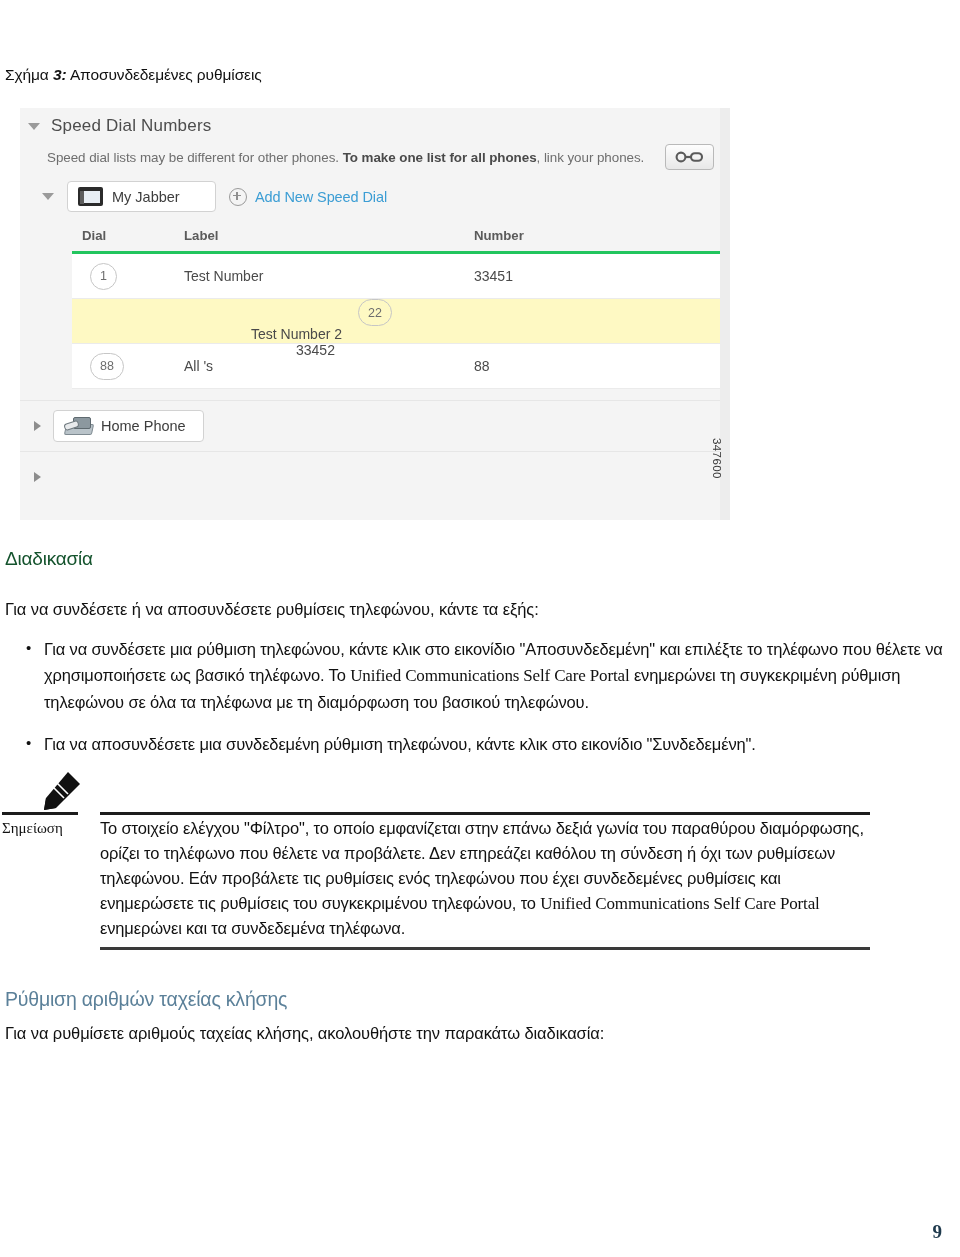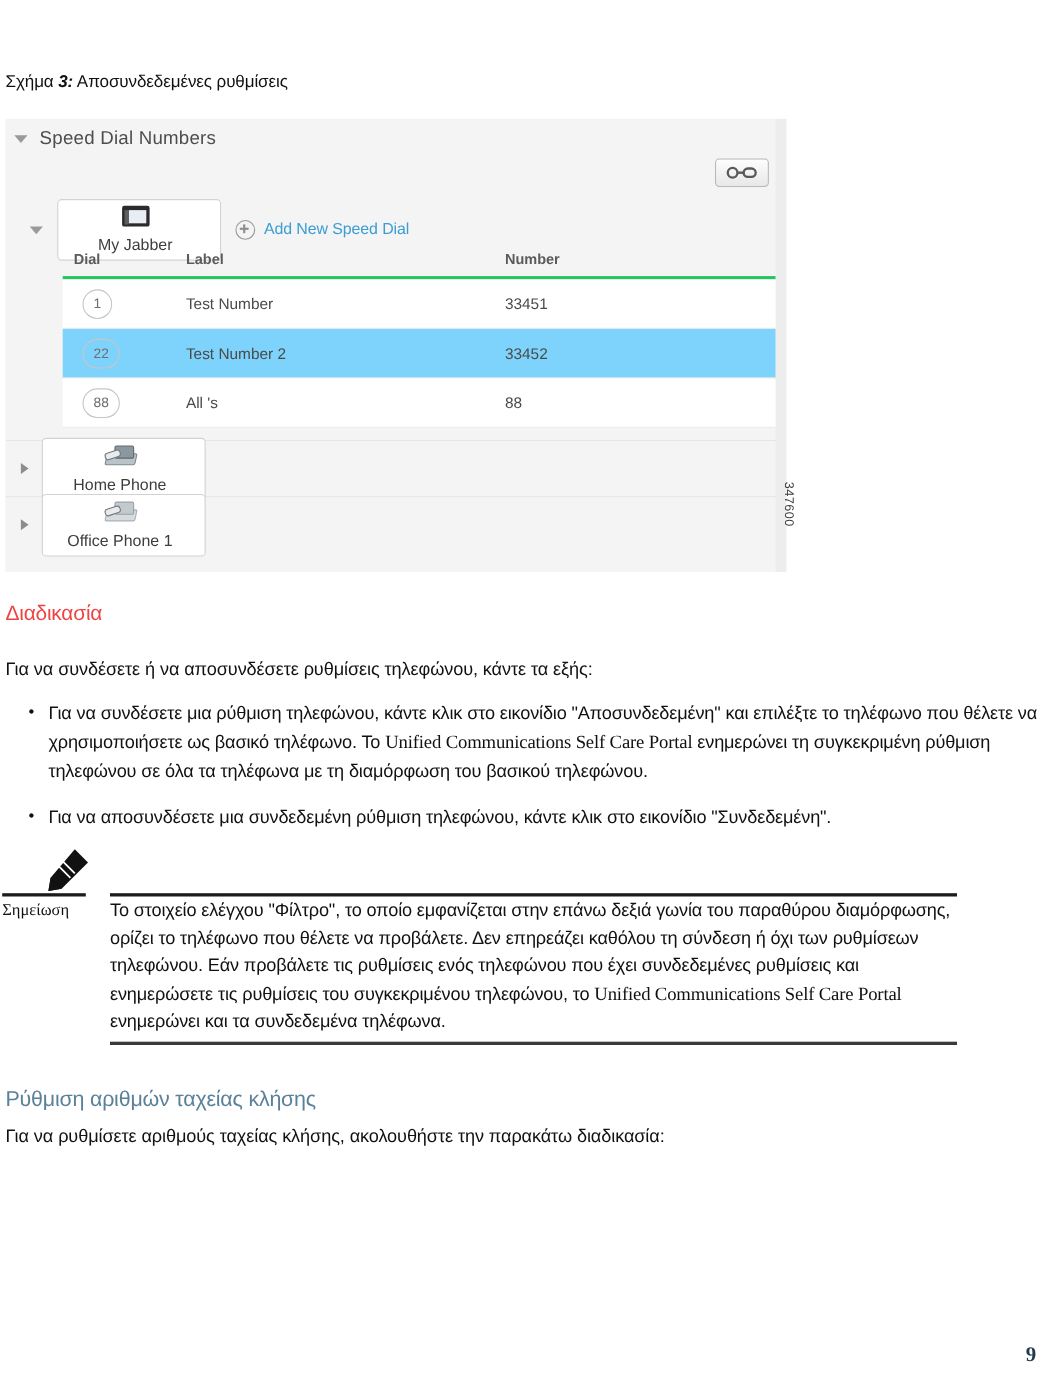--- a/index.html
+++ b/index.html
@@ -52,21 +52,21 @@
   
   .figure-wrap {
     position: absolute;
     left: 5px;
     top: 108px;
     width: 750px;
     height: 415px;
   }
   .screenshot {
     position: absolute;
-    left: 0;
+    left: 15px;
     top: 0;
     width: 710px;
     height: 412px;
     background: #f4f4f4;
     overflow: hidden;
     filter: blur(0.15px);
   }
   .ss-scroll-right {
     position: absolute;
     right: 0;
@@ -138,21 +138,20 @@
   }
   .device-chip {
     display: flex;
     align-items: center;
     gap: 9px;
     background: #ffffff;
     border: 1px solid #d2d2d2;
     border-radius: 4px;
     padding: 5px 17px 5px 10px;
     min-width: 120px;
-    flex-direction: column;
   }
   .device-chip .dev-label {
     font-size: 14.5px;
     color: #3d3d3d;
   }
   .jabber-icon {
     width: 25px; height: 19px;
     background: #2b2b2b;
     border-radius: 2px;
     position: relative;
@@ -219,21 +218,21 @@
   .col-label  { width: 290px; }
   .col-number { width: 200px; }
 
   .ss-trow {
     display: flex;
     align-items: center;
     height: 44px;
     border-bottom: 1px solid #ebebeb;
   }
   .ss-trow.white { background: #ffffff; }
-  .ss-trow.gray  { background: #7dd3fc; }
+  .ss-trow.gray  { background: #fef9c3; flex-direction: column; }
   .dial-badge {
     width: 27px; height: 27px;
     border: 1.2px solid #c6c6c6;
     border-radius: 50%;
     display: flex;
     align-items: center;
     justify-content: center;
     font-size: 12.5px;
     color: #6d6d6d;
     margin-left: 8px;
@@ -303,21 +302,21 @@
     transform-origin: left top;
     letter-spacing: 0.4px;
     white-space: nowrap;
     font-family: "Liberation Sans", sans-serif;
   }
 
   
   .sec-heading {
     position: absolute;
     font-size: 19px;
-    color: #ef4444;
+    color: #14532d;
     letter-spacing: -0.2px;
   }
   .body-text {
     position: absolute;
     font-size: 16.5px;
     line-height: 26px;
     color: #111;
     letter-spacing: -0.1px;
   }
   .bullet-list {
@@ -443,20 +442,23 @@
   <div class="figure-wrap">
     <div class="screenshot">
 
       <div class="ss-scroll-right"></div>
 
       <div class="ss-header">
         <span class="tri-down"></span>
         <span class="ss-title">Speed Dial Numbers</span>
       </div>
 
+      <div class="ss-sub">
+        <span>Speed dial lists may be different for other phones. </span><b>To make one list for all phones</b><span>, link your phones.</span>
+      </div>
 
       <div class="link-btn">
         <svg class="link-glyph" width="30" height="12" viewBox="0 0 30 12">
           <circle cx="6" cy="6" r="4.4" fill="none" stroke="#5a5a5a" stroke-width="2.1"></circle>
           <rect x="10" y="4.9" width="7" height="2.2" fill="#5a5a5a"></rect>
           <rect x="16" y="2.2" width="11" height="7.6" rx="3.8" fill="none" stroke="#5a5a5a" stroke-width="2.1"></rect>
         </svg>
       </div>
 
       <div class="ss-row-jabber">
@@ -510,28 +512,20 @@
             <span class="phone-icon">
               <span class="base"></span>
                 <span class="top"></span>
                 <span class="handset"></span>
             </span>
             <span class="dev-label">Home Phone</span>
           </span>
         </div>
         <div class="ss-devrow">
           <span class="tri-right"></span>
-          <span class="device-chip">
-            <span class="phone-icon light">
-              <span class="base"></span>
-                <span class="top"></span>
-                <span class="handset"></span>
-            </span>
-            <span class="dev-label">Office Phone 1</span>
-          </span>
         </div>
       </div>
     </div>
 
     <div class="fig-id">347600</div>
   </div>
 
   <div class="sec-heading" style="left:5px; top:548px;">Διαδικασία</div>
 
   <div class="body-text" style="left:5px; top:596px; width:930px;">Για να συνδέσετε ή να αποσυνδέσετε ρυθμίσεις τηλεφώνου, κάντε τα εξής:</div>

